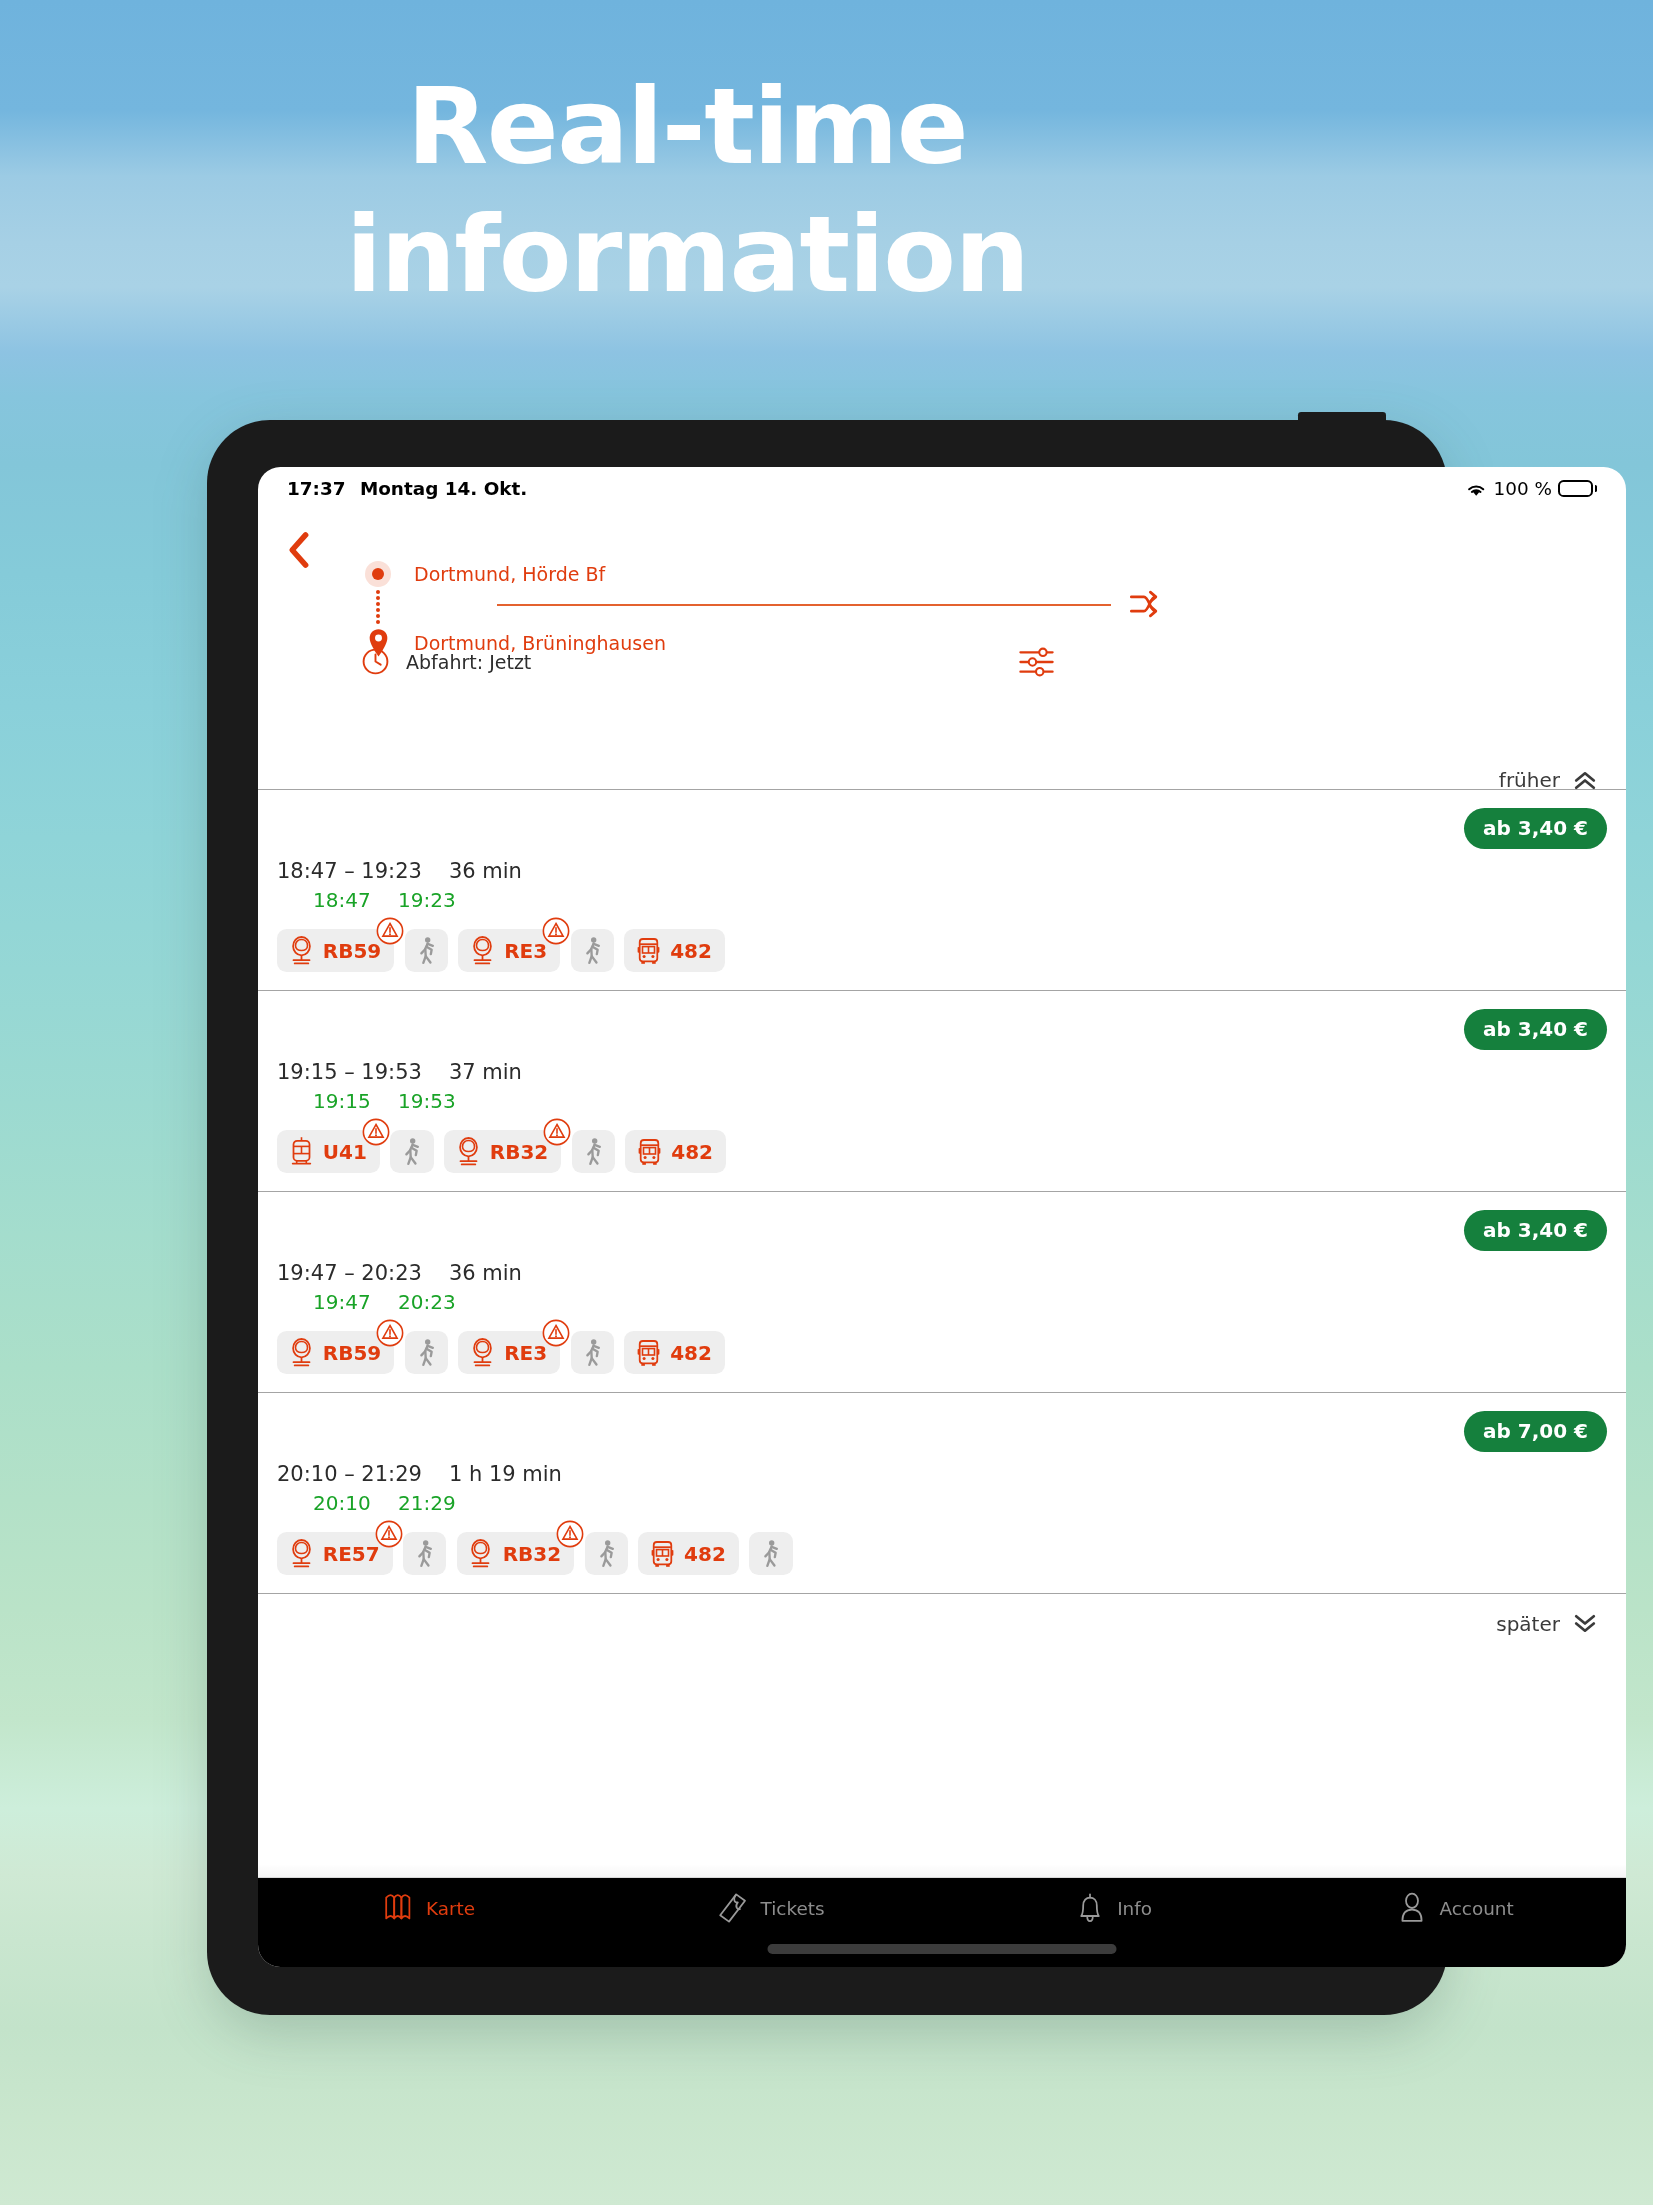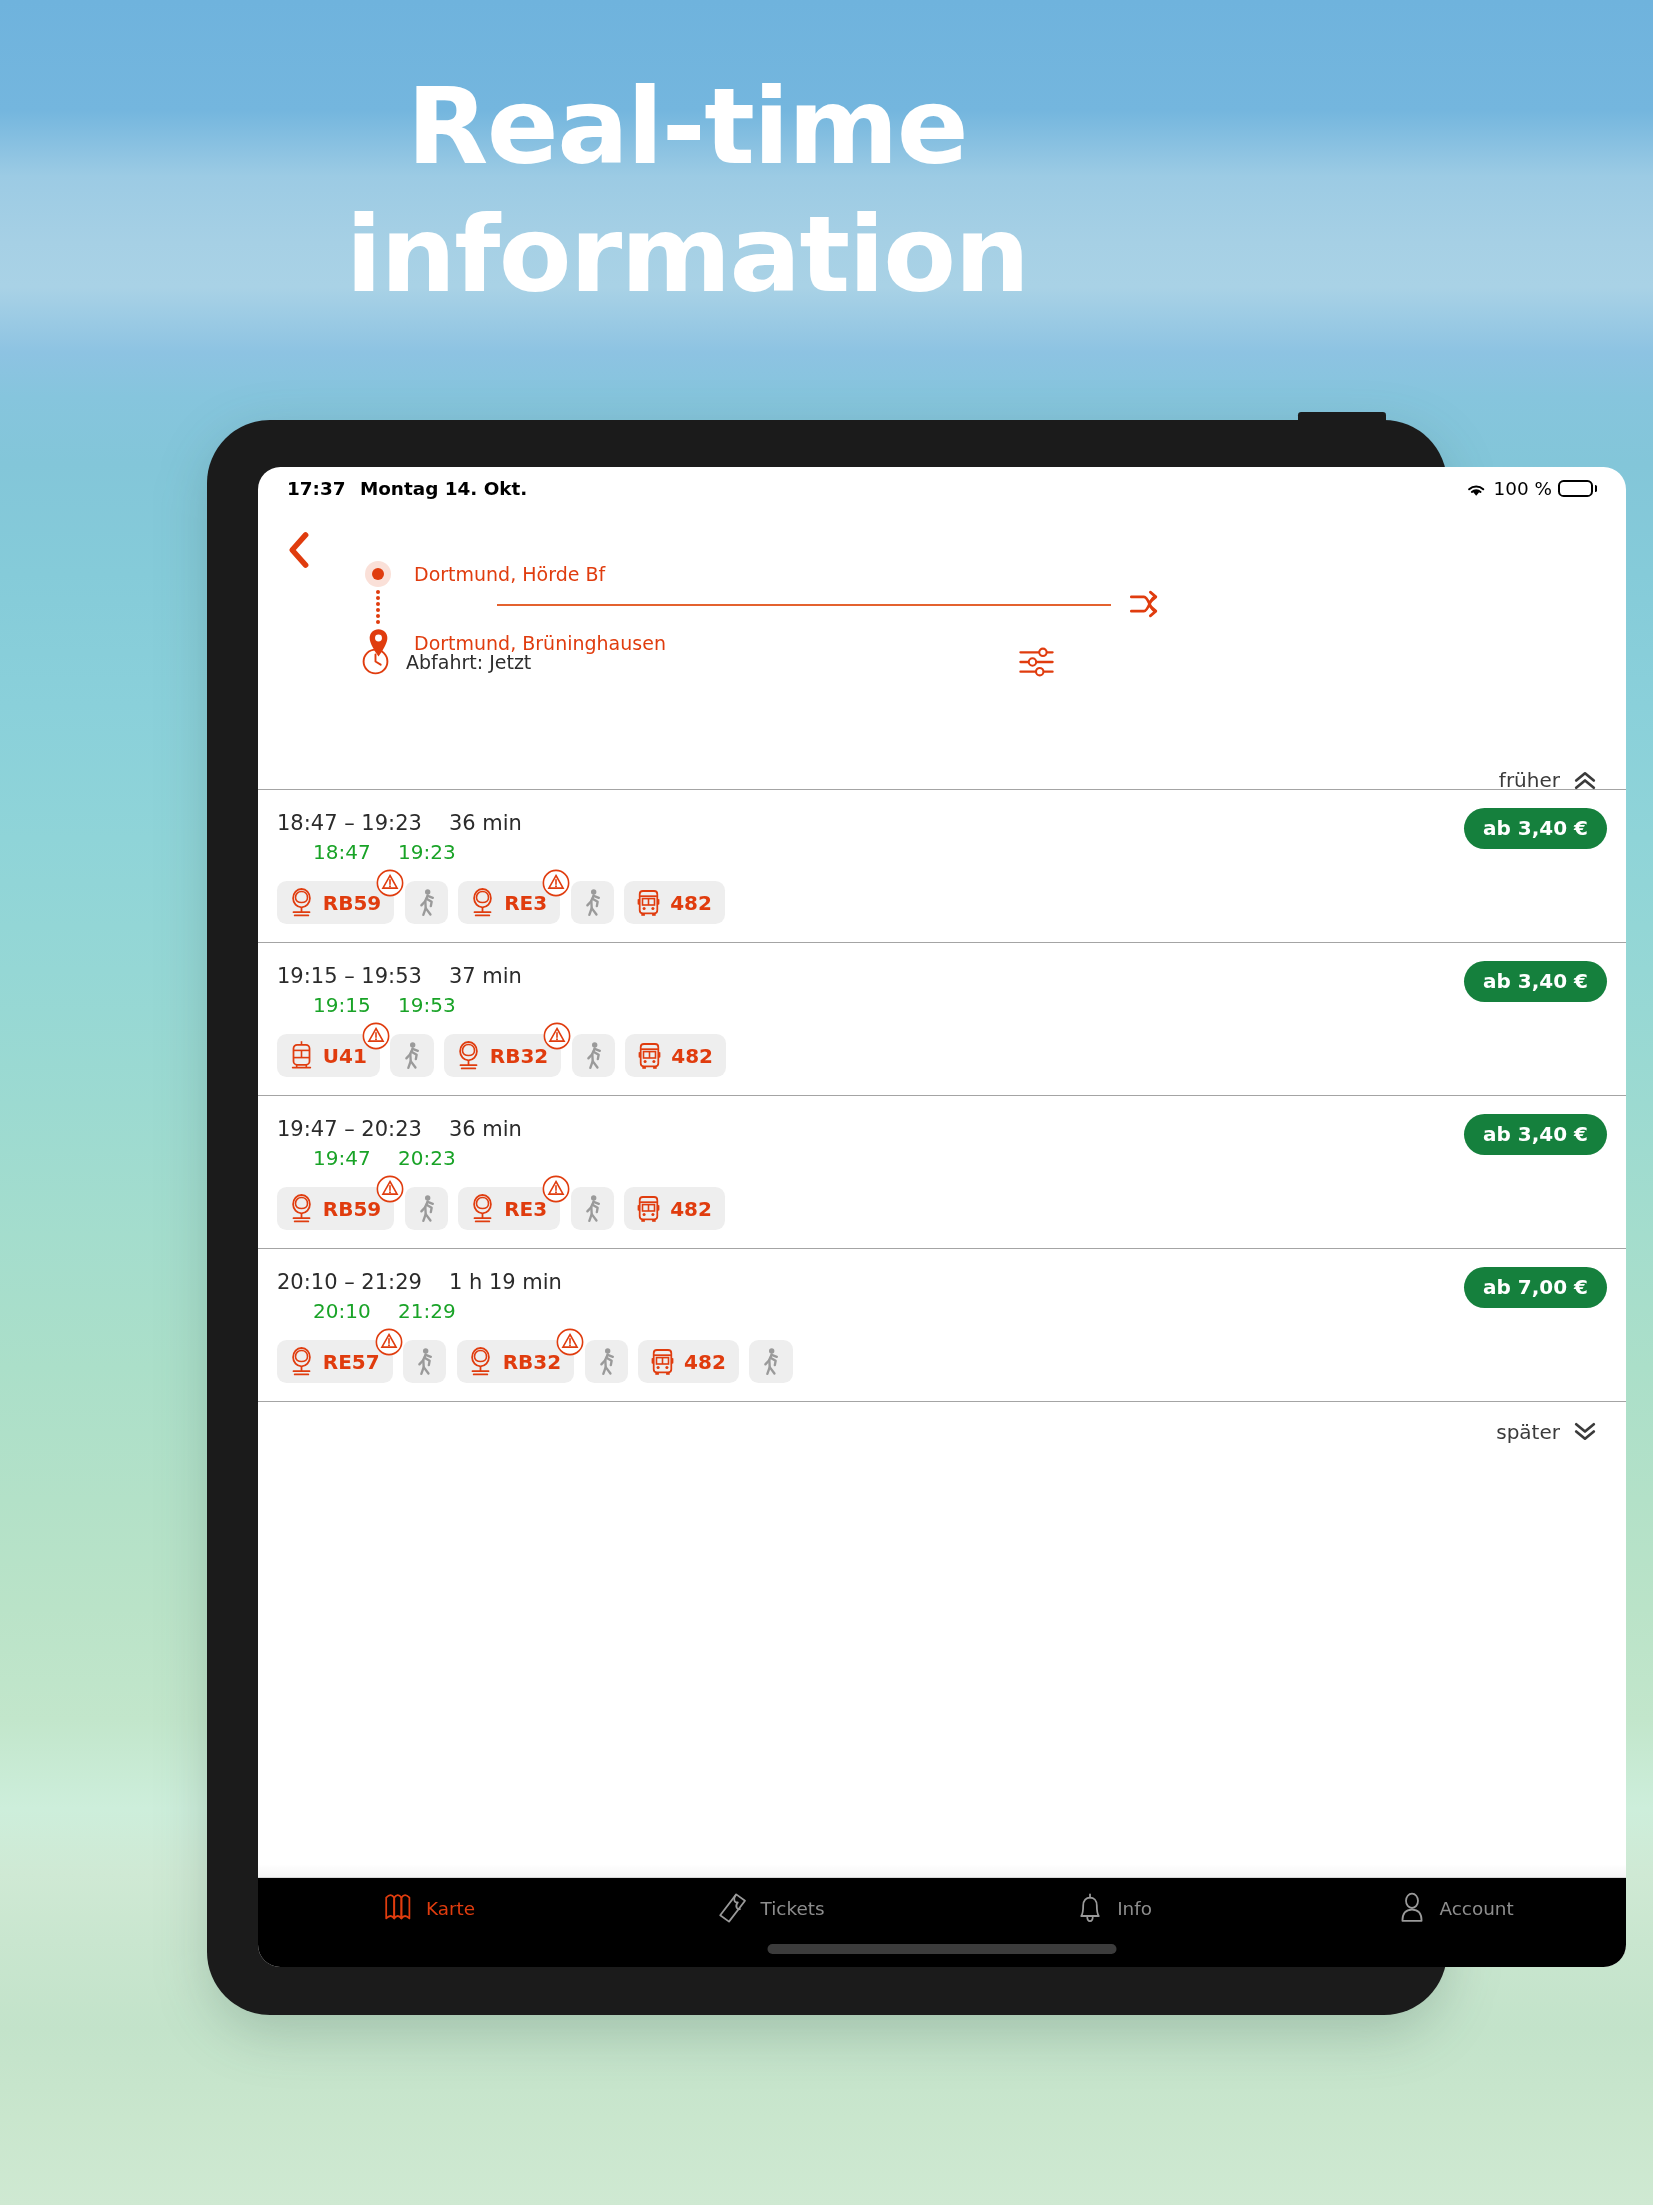--- a/index.html
+++ b/index.html
@@ -253,20 +253,21 @@
     padding: 21px 19px 17.6px 19px;
     border-top: 1.2px solid rgba(89,89,89,0.55);
   }
   .journey:first-child { border-top: 1.2px solid rgba(89,89,89,0.55); }
 
   .j-times {
     display: flex;
     align-items: baseline;
     gap: 27px;
     font-family: "DejaVu Sans", sans-serif;
+    margin-top: 48px;
   }
   .j-plan {
     font-size: 21px;
     color: #2b2b2b;
     letter-spacing: 0px;
   }
   .j-dur {
     font-size: 21px;
     color: #2b2b2b;
   }

